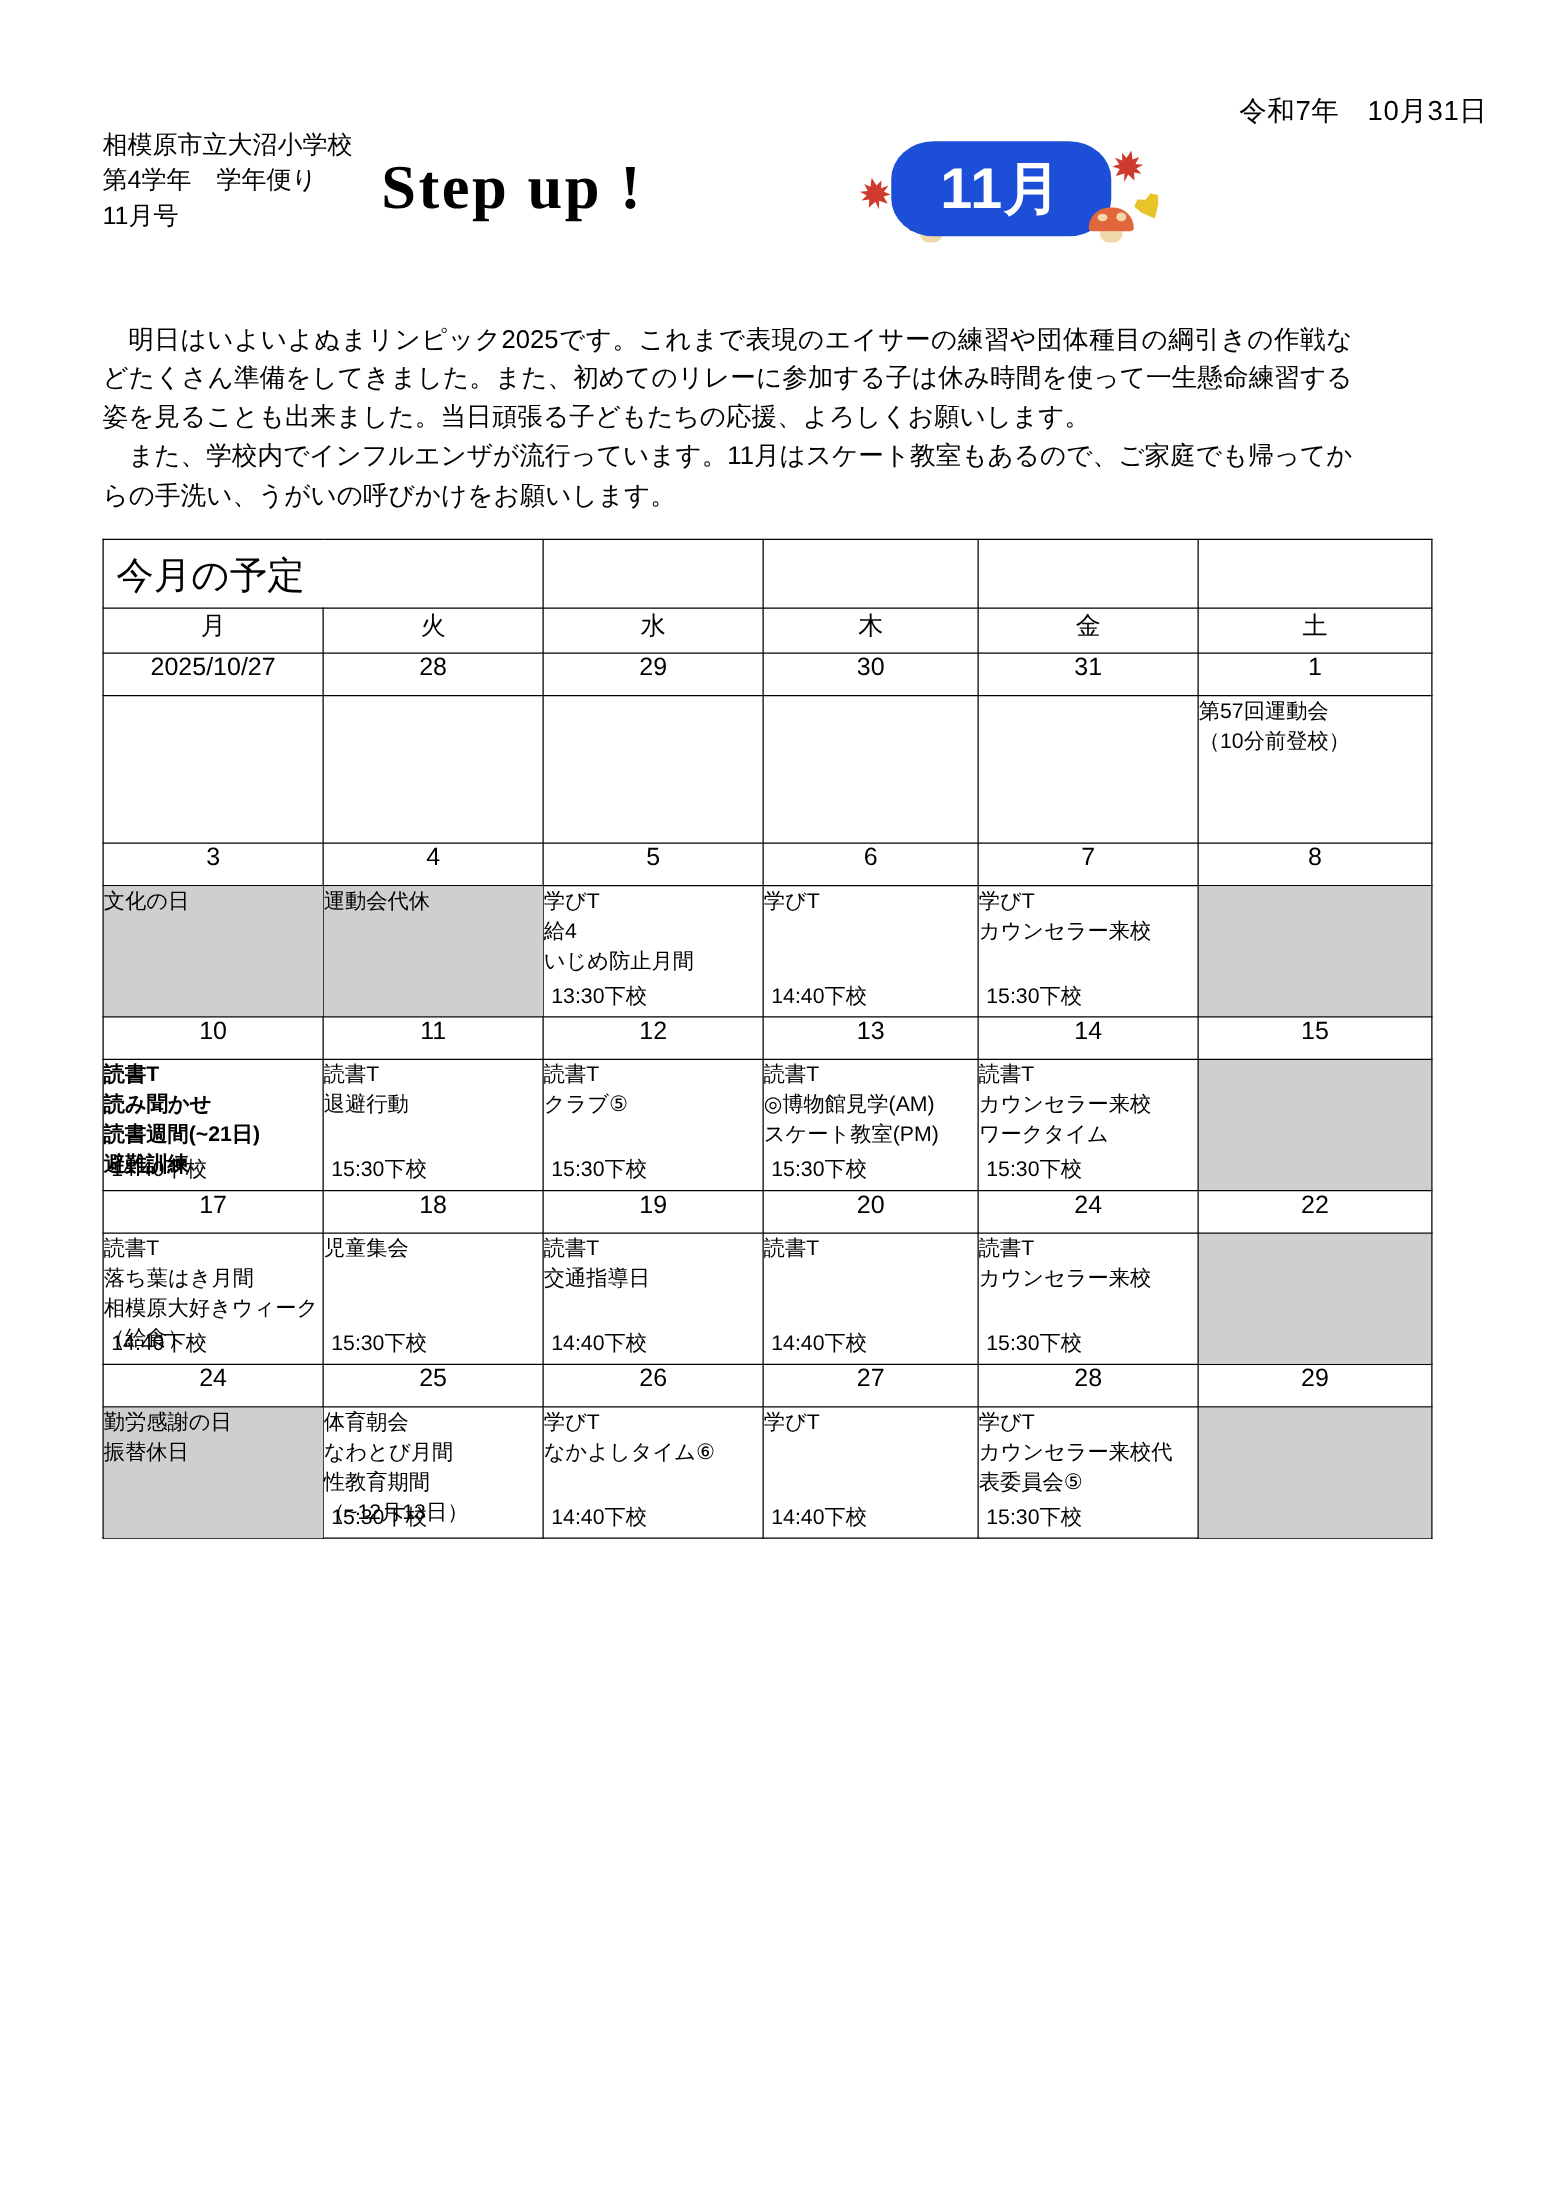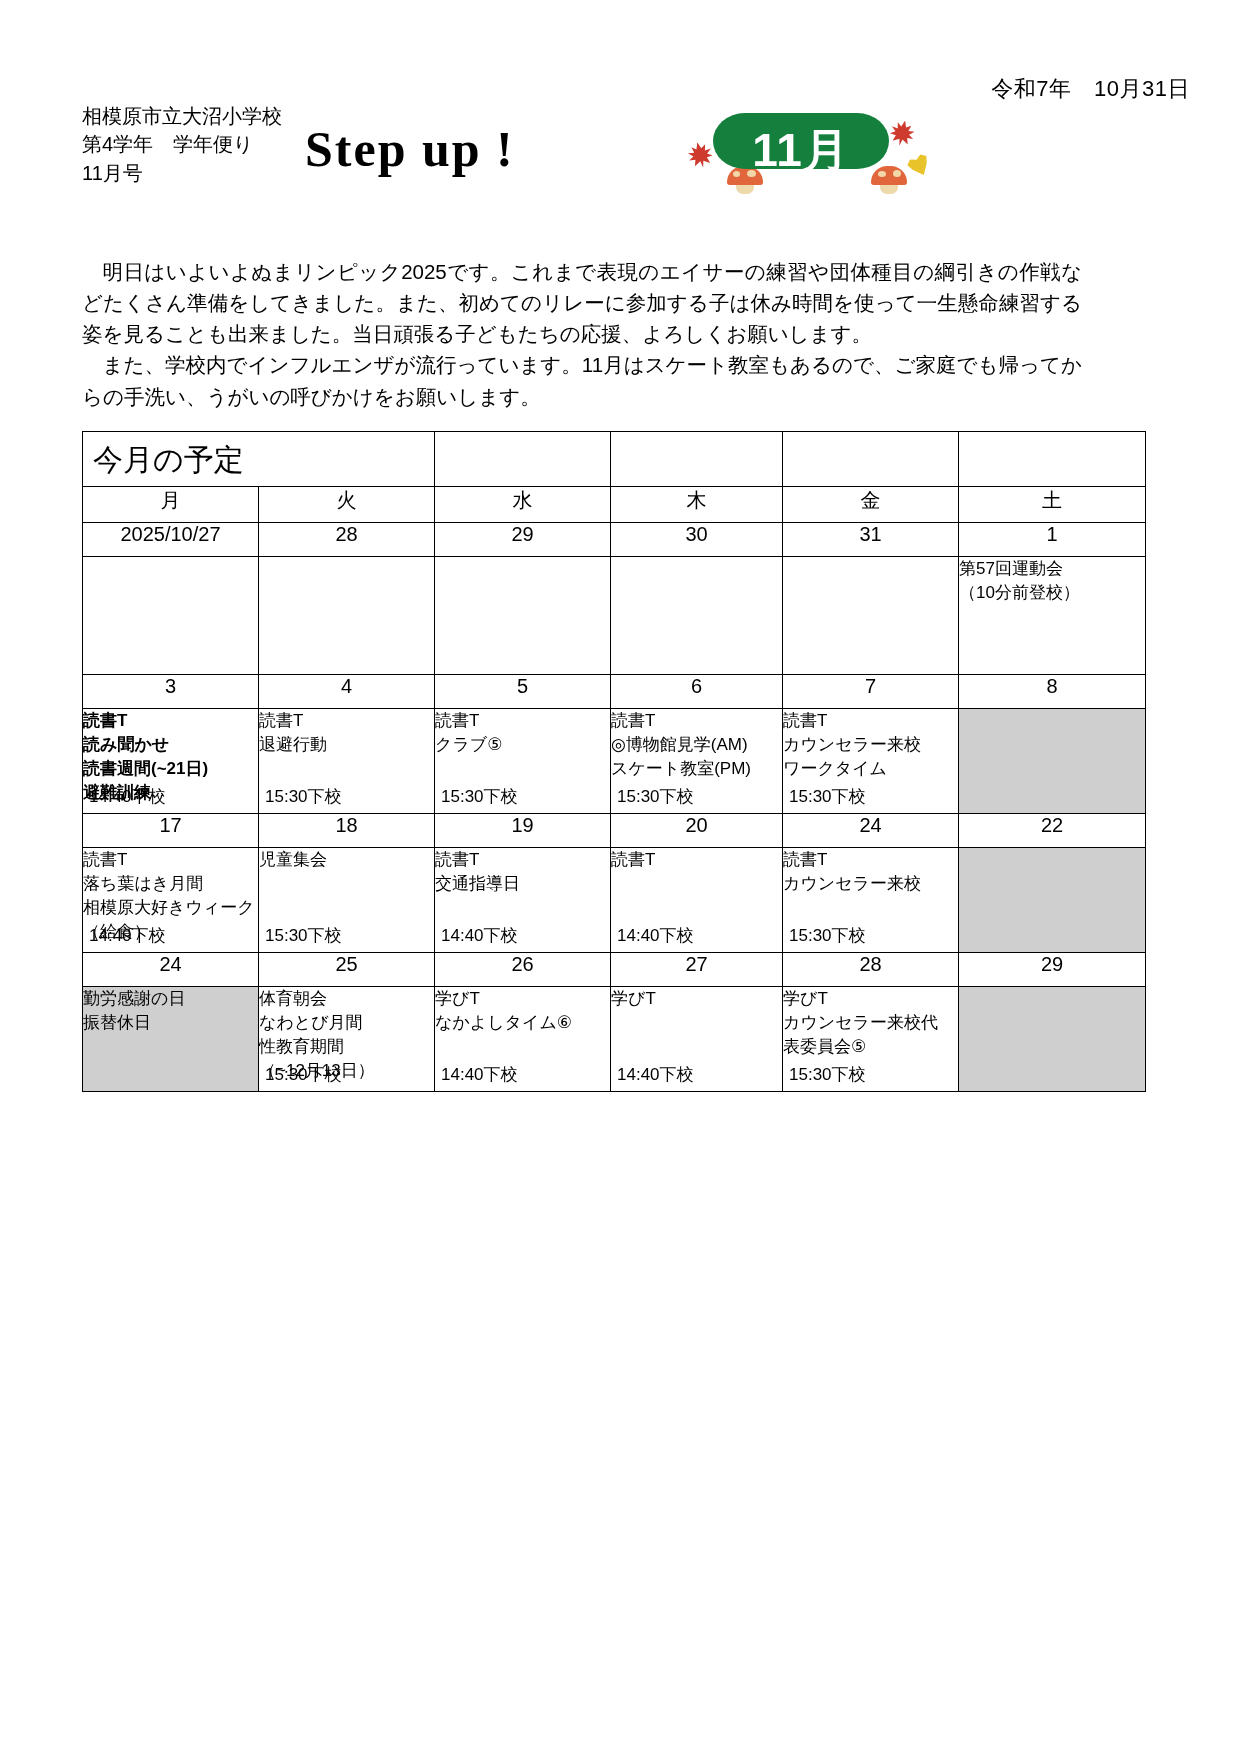--- a/index.html
+++ b/index.html
@@ -62,22 +62,22 @@
     left: 370px;
     top: 0px;
     width: 260px;
     height: 92px;
   }
   .month-badge {
     position: absolute;
     left: 38px;
     top: 5px;
     width: 176px;
-    height: 56px;
-    background: #15803d;
+    height: 76px;
+    background: #1d4ed8;
     border-radius: 34px / 30px;
   }
   .month-badge-text {
     position: absolute;
     left: 0;
     top: 0;
     width: 176px;
     height: 76px;
     line-height: 74px;
     text-align: center;
@@ -292,20 +292,54 @@
           </tr>
           <tr class="num-row">
             <td>3</td>
             <td>4</td>
             <td>5</td>
             <td>6</td>
             <td>7</td>
             <td>8</td>
           </tr>
           <tr class="ev-row h-week">
+            <td class="ev-cell shaded">
+              <div class="ev-lines">文化の日</div>
+            </td>
+            <td class="ev-cell shaded">
+              <div class="ev-lines">運動会代休</div>
+            </td>
+            <td class="ev-cell">
+              <div class="ev-lines">学びT
+給4
+いじめ防止月間</div>
+              <div class="ev-foot">13:30下校</div>
+            </td>
+            <td class="ev-cell">
+              <div class="ev-lines">学びT</div>
+              <div class="ev-foot">14:40下校</div>
+            </td>
+            <td class="ev-cell">
+              <div class="ev-lines">学びT
+カウンセラー来校</div>
+              <div class="ev-foot">15:30下校</div>
+            </td>
+            <td class="ev-cell shaded">
+              <div class="ev-lines"></div>
+            </td>
+          </tr>
+          <tr class="num-row">
+            <td>10</td>
+            <td>11</td>
+            <td>12</td>
+            <td>13</td>
+            <td>14</td>
+            <td>15</td>
+          </tr>
+          <tr class="ev-row h-week">
             <td class="ev-cell">
               <div class="ev-lines ev-bold">読書T
 読み聞かせ
 読書週間(~21日)
 避難訓練</div>
               <div class="ev-foot">14:40下校</div>
             </td>
             <td class="ev-cell">
               <div class="ev-lines">読書T
 退避行動</div>

